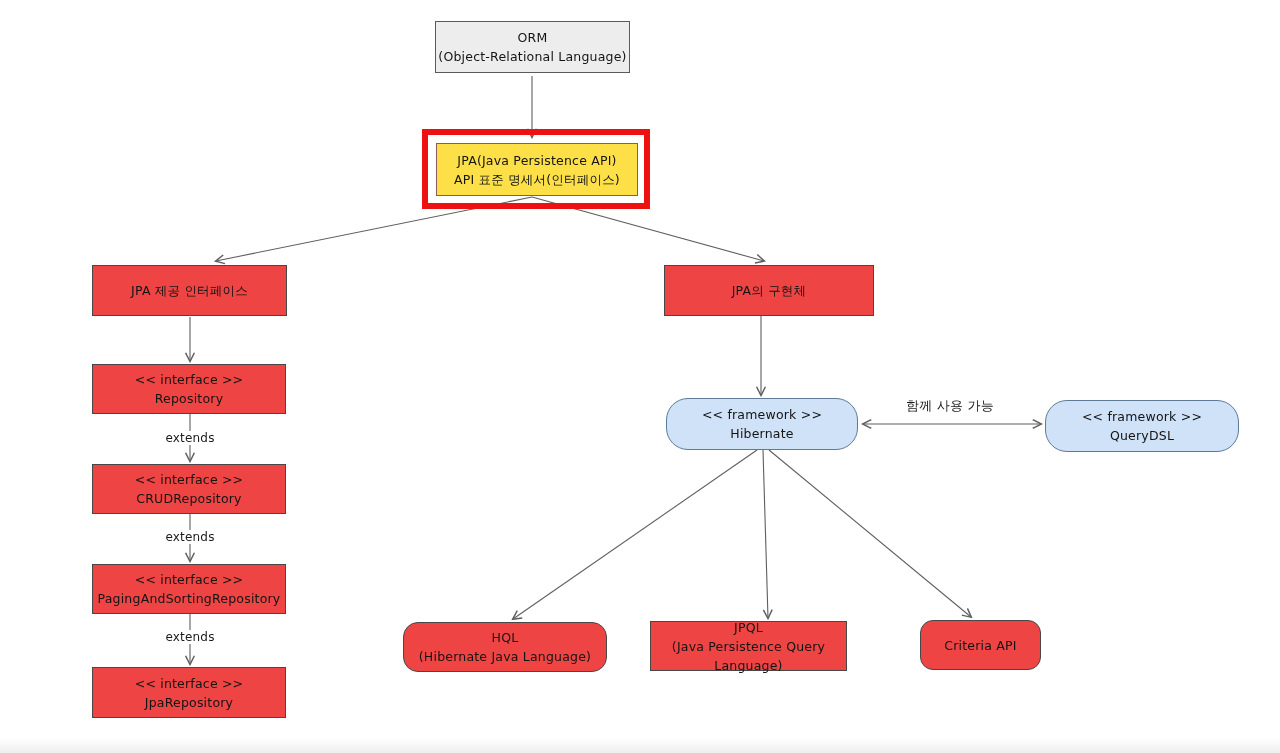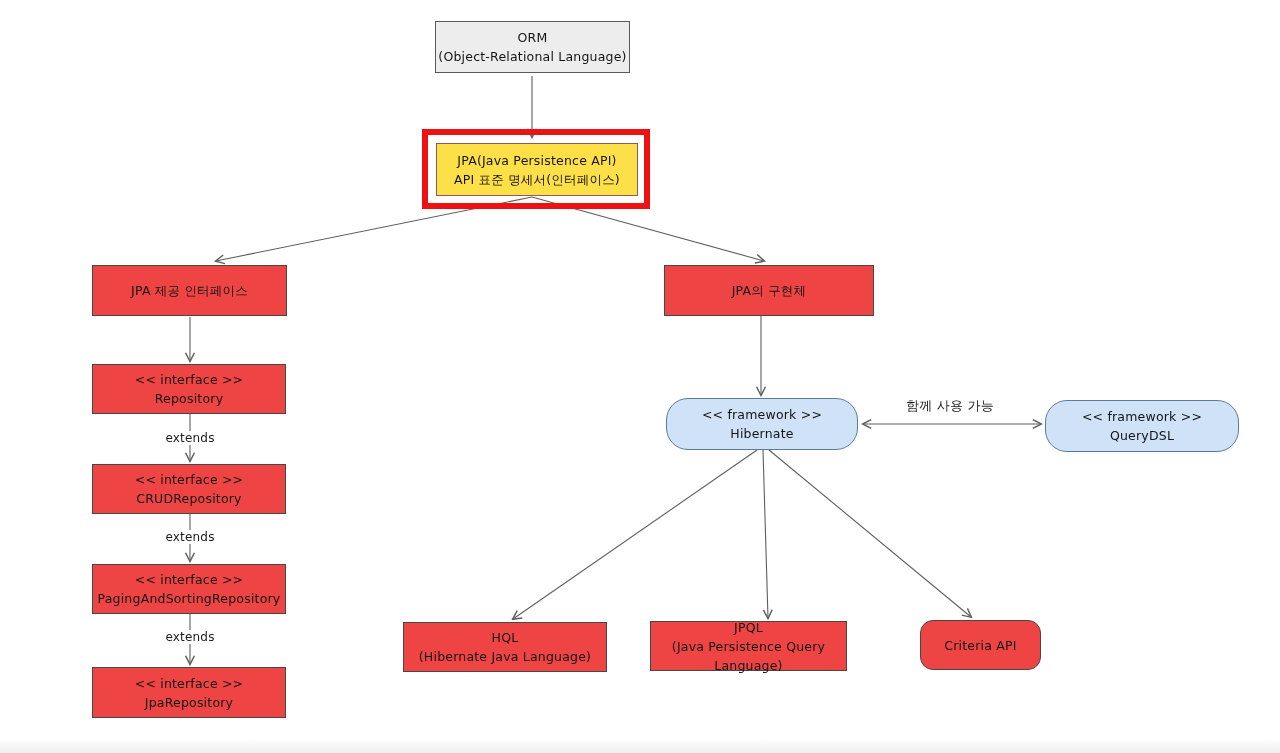--- a/index.html
+++ b/index.html
@@ -132,21 +132,21 @@
   <div class="node blue" style="left:666px; top:398px; width:192px; height:52px;">
     <span>&lt;&lt; framework &gt;&gt;</span>
     <span>Hibernate</span>
   </div>
 
   <div class="node blue" style="left:1045px; top:400px; width:194px; height:52px;">
     <span>&lt;&lt; framework &gt;&gt;</span>
     <span>QueryDSL</span>
   </div>
 
-  <div class="node" style="left:403px; top:622px; width:204px; height:50px;">
+  <div class="node" style="left:403px; top:622px; width:204px; height:50px;border-radius:15px;">
     <span>HQL</span>
     <span>(Hibernate Java Language)</span>
   </div>
 
   <div class="node" style="left:650px; top:621px; width:197px; height:50px;">
     <span>JPQL</span>
     <span>(Java Persistence Query Language)</span>
   </div>
 
   <div class="node" style="left:920px; top:620px; width:121px; height:50px;border-radius:13px;">

